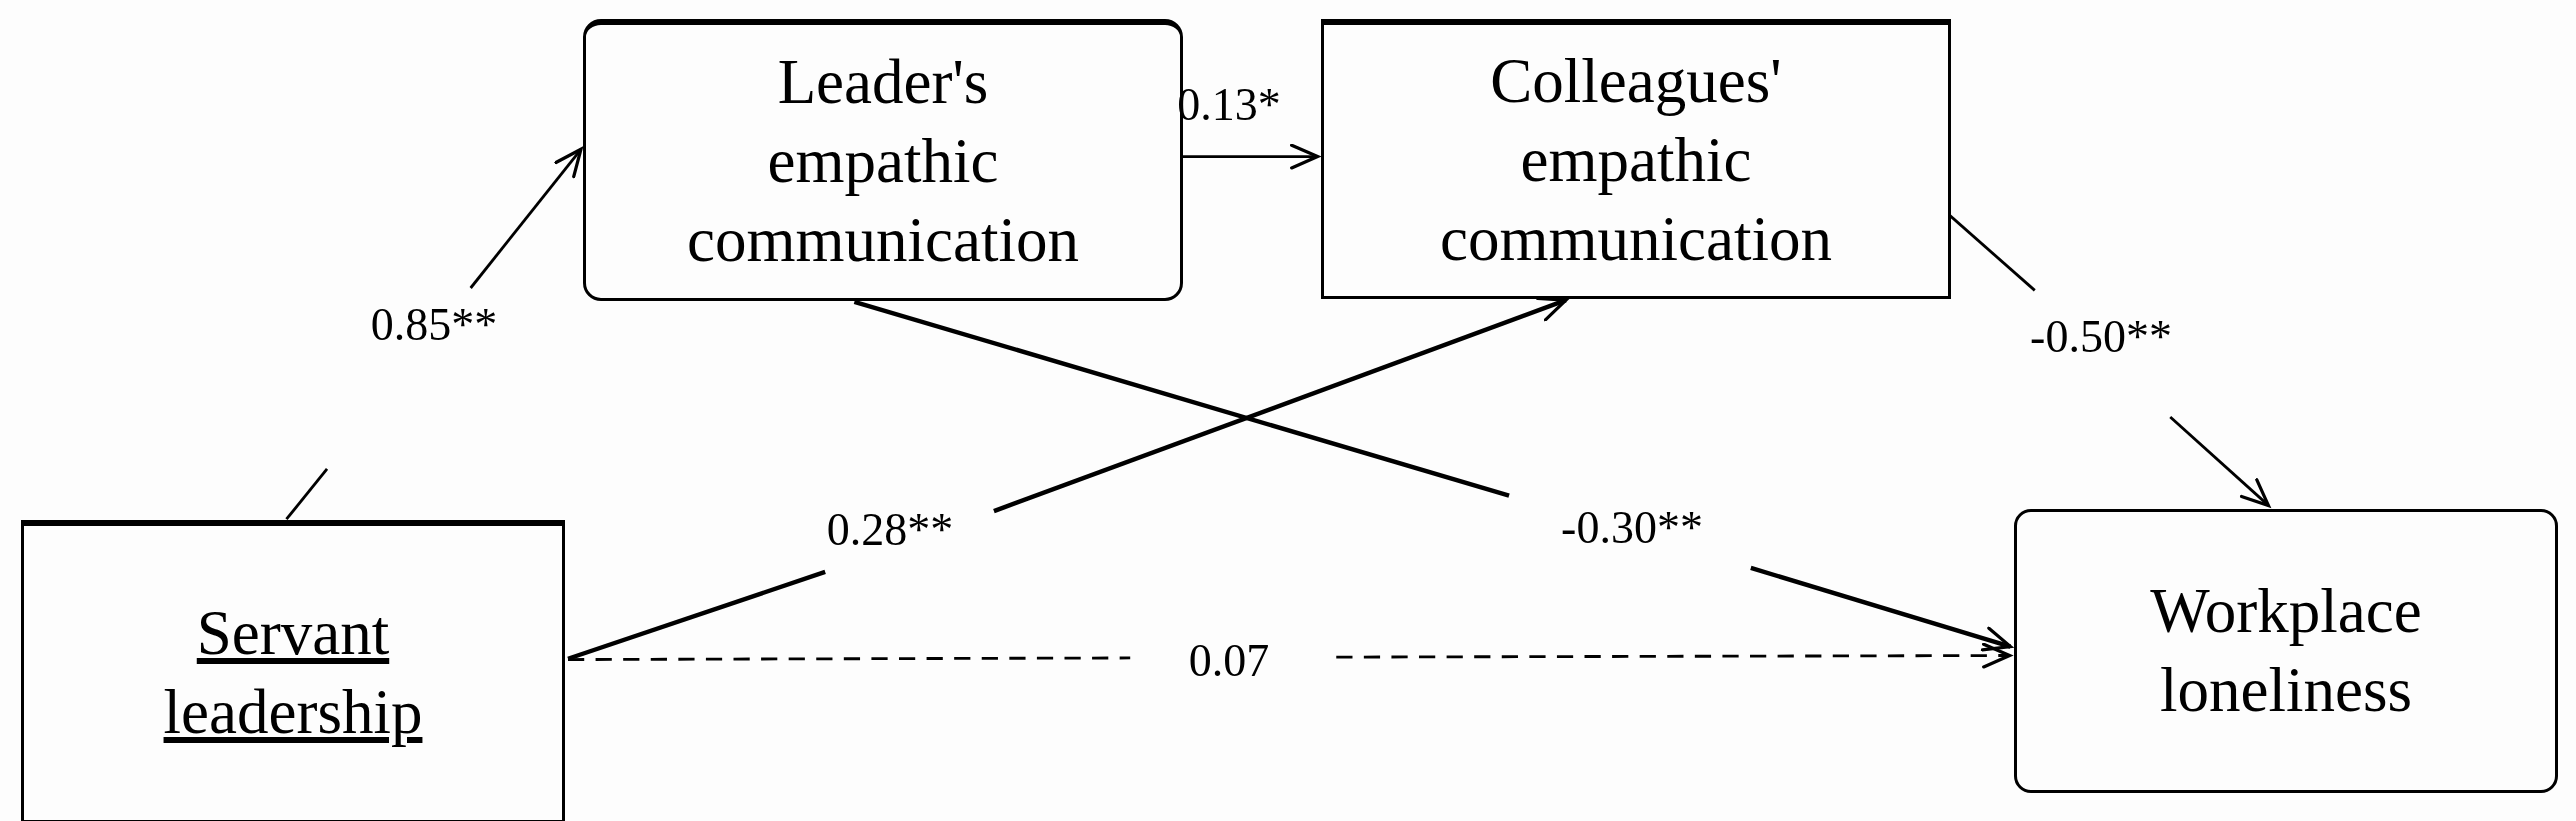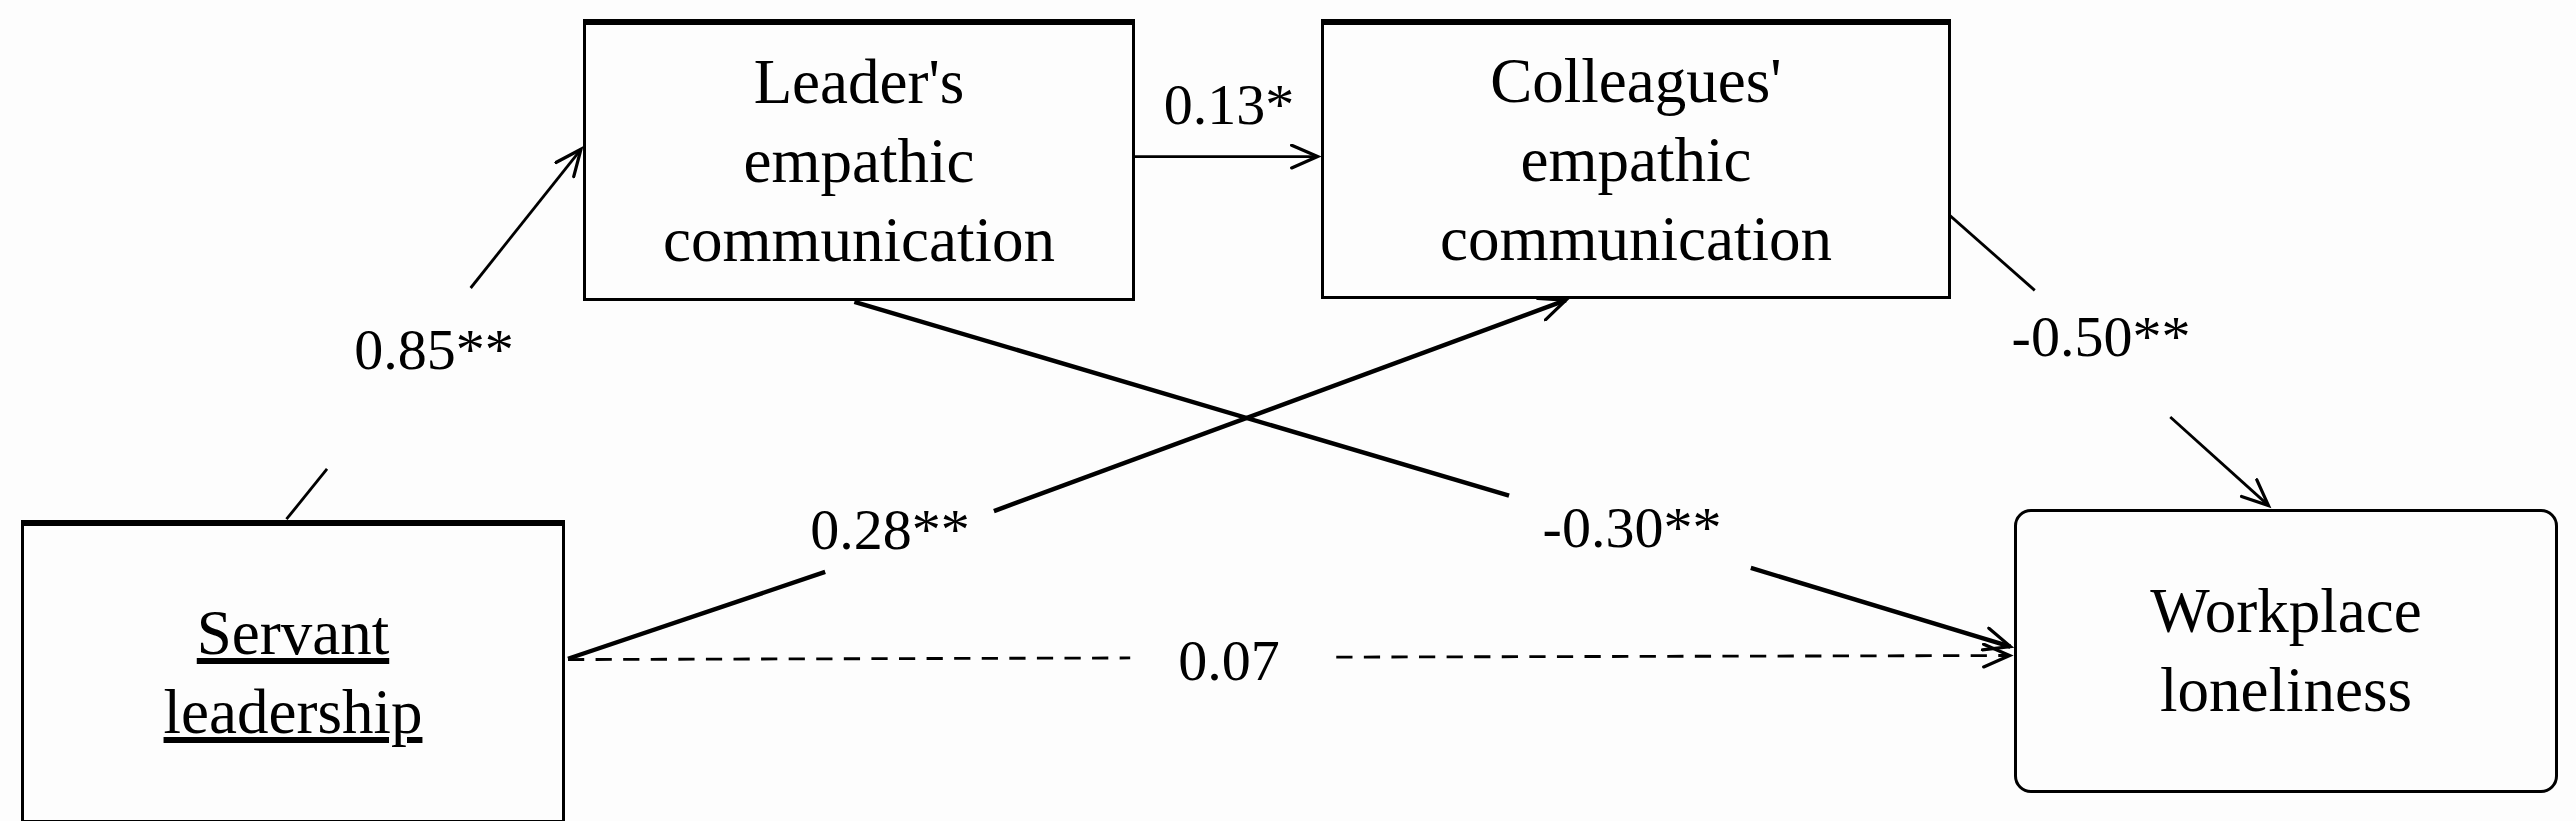--- a/index.html
+++ b/index.html
@@ -31,31 +31,31 @@
     align-items: center;
     justify-content: center;
     text-align: center;
     font-size: 63px;
     line-height: 79px;
     white-space: pre-line;
   }
   .node.thick-top { border-top-width: 6.5px; }
   .node.thick-bottom { border-bottom-width: 6.5px; }
   #node-servant   { left: 21px;   top: 520px; width: 544px; height: 306px; text-decoration: underline; }
-  #node-leader    { left: 583px;  top: 18.7px;  width: 552px; height: 282px; }
+  #node-leader    { left: 583px;  top: 18.7px;  width: 600px; height: 282px; border-radius: 18px; }
   #node-colleague { left: 1321px; top: 18.7px;  width: 630px; height: 280px; }
   #node-loneliness{ left: 2014px; top: 509px; width: 544px; height: 284px; border-radius: 17px; }
   .coef {
     position: absolute;
     transform: translate(-50%, -50%);
-    font-size: 58px;
+    font-size: 46px;
     line-height: 1;
     white-space: nowrap;
   }
-  #coef-085 { left: 434px;  top: 350px; }
+  #coef-085 { left: 434px;  top: 325px; }
   #coef-013 { left: 1229px; top: 105px; }
   #coef-028 { left: 890px; top: 530px; }
   #coef-022 { left: 1632px; top: 528px; }
   #coef-038 { left: 2101px; top: 337px; }
   #coef-007 { left: 1229px; top: 661px; }
 </style>
 </head>
 <body>
 
 <div id="stage">

